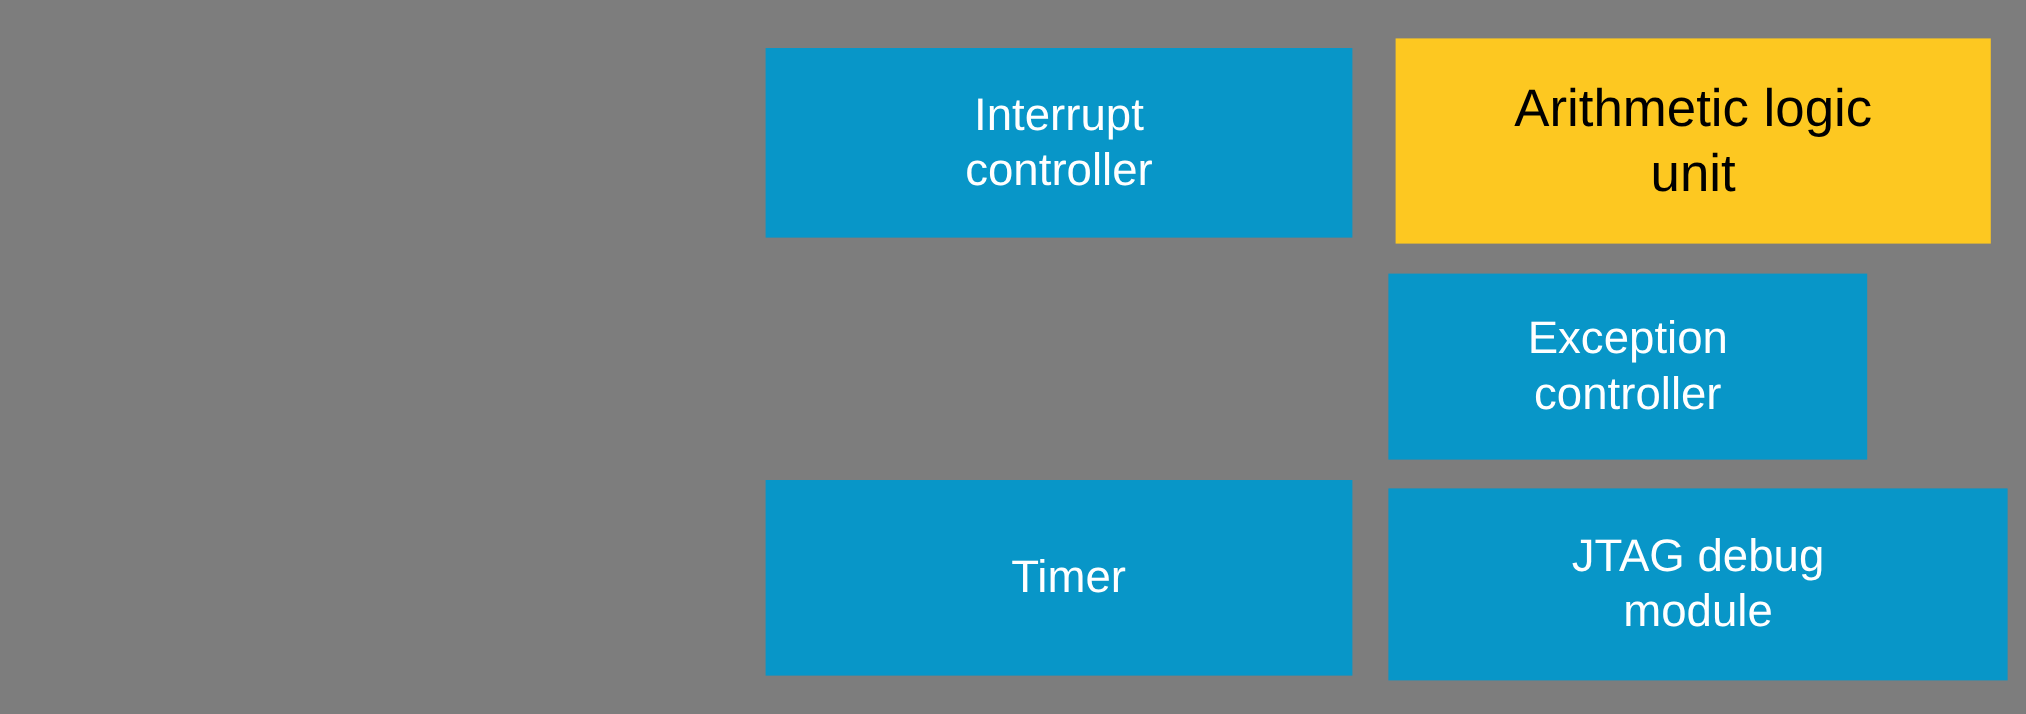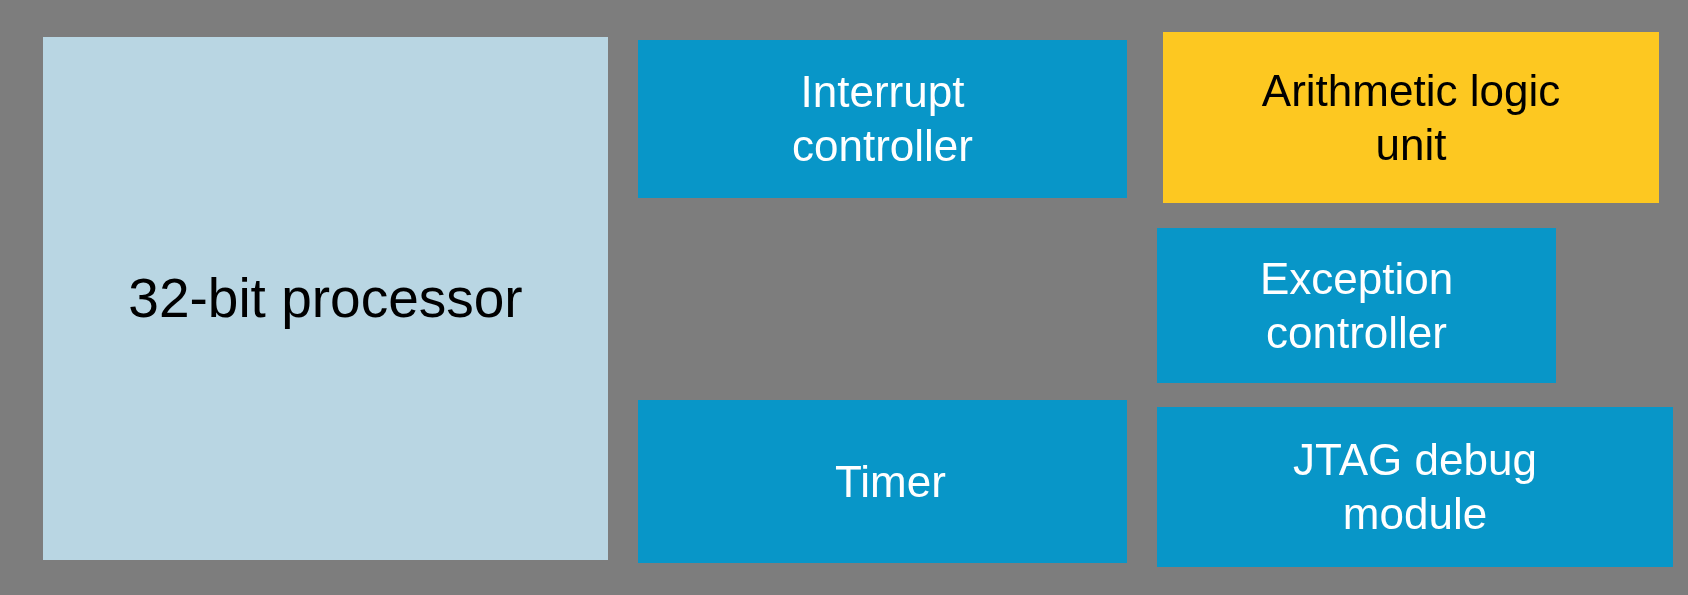--- a/index.html
+++ b/index.html
@@ -38,42 +38,39 @@
   }
   .processor {
     left: 43px; top: 37px; width: 565px; height: 523px;
     background: var(--processor-fill);
     color: var(--processor-text);
     font-size: 55px;
   }
   .blue {
     background: var(--block-blue);
     color: var(--block-text);
-    font-size: 44px;
+    font-size: 38px;
   }
   .highlight {
     background: var(--highlight-yellow);
     color: var(--highlight-text);
     font-size: 44px;
   }
   .m1 { left: 638px;  top: 40px;  width: 489px; height: 158px; }
   .m2 { left: 638px;  top: 227px; width: 489px; height: 156px; }
   .m3 { left: 638px;  top: 400px; width: 489px; height: 163px; padding-left: 16px; }
   .r1 { left: 1163px; top: 32px;  width: 496px; height: 171px; }
   .r2 { left: 1157px; top: 228px; width: 399px; height: 155px; }
   .r3 { left: 1157px; top: 407px; width: 516px; height: 160px; }
 </style>
 </head>
 <body>
 
 <div class="canvas">
 
-  <div class="block processor">
-    <span class="label">32-bit processor</span>
-  </div>
 
   <div class="block blue m1">
     <span class="label">Interrupt
 controller</span>
   </div>
 
 
   <div class="block blue m3">
     <span class="label">Timer</span>
   </div>

